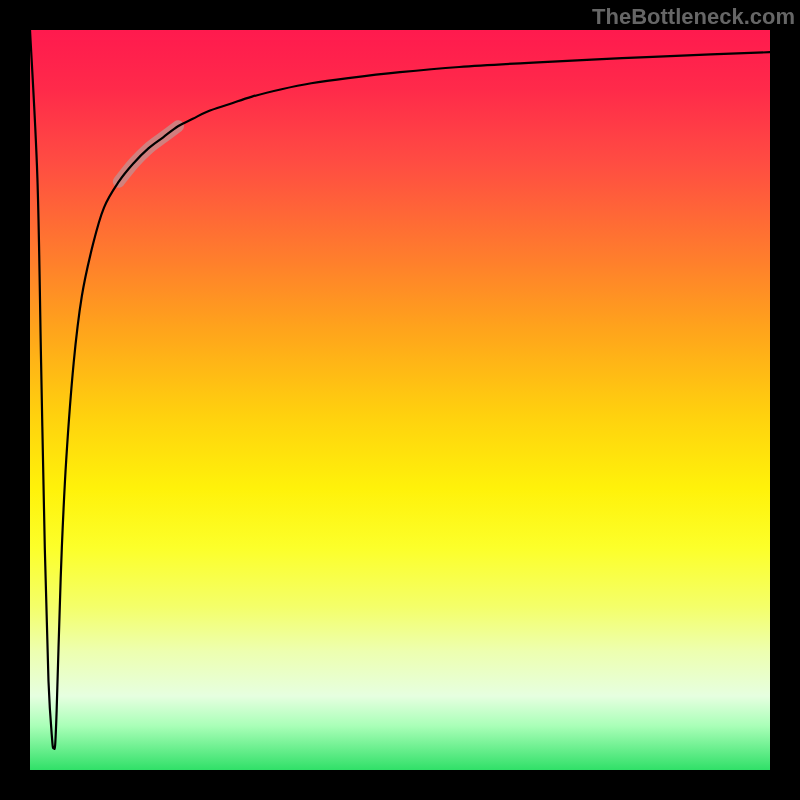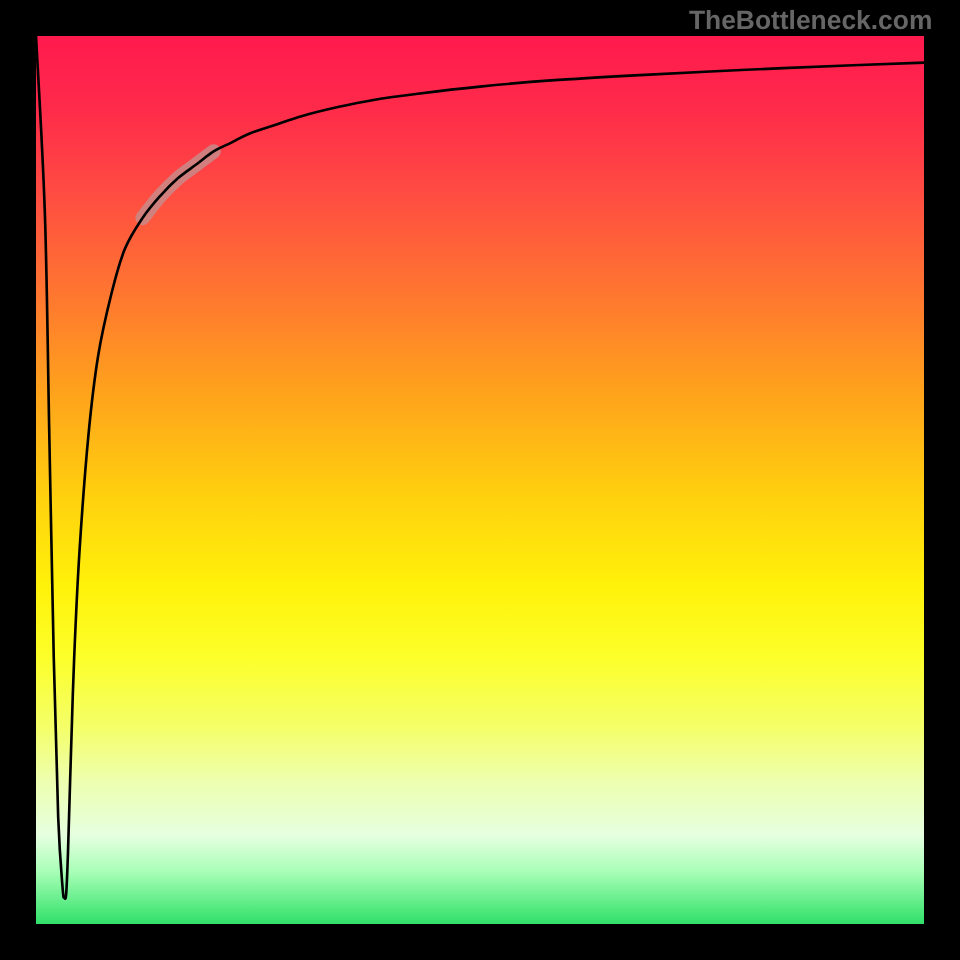--- a/index.html
+++ b/index.html
@@ -6,21 +6,21 @@
   html, body { width: 800px; height: 800px; overflow: hidden; background: #000; }
   .frame {
     position: relative;
     width: 800px;
     height: 800px;
     background: #000;
   }
   .attribution {
     position: absolute;
     top: 4px;
-    right: 23px;
+    right: 5px;
     font-family: Arial, Helvetica, sans-serif;
     font-size: 22px;
     font-weight: bold;
     color: #666666;
     z-index: 10;
   }
   .plot-area {
     position: absolute;
     left: 30px;
     top: 30px;

